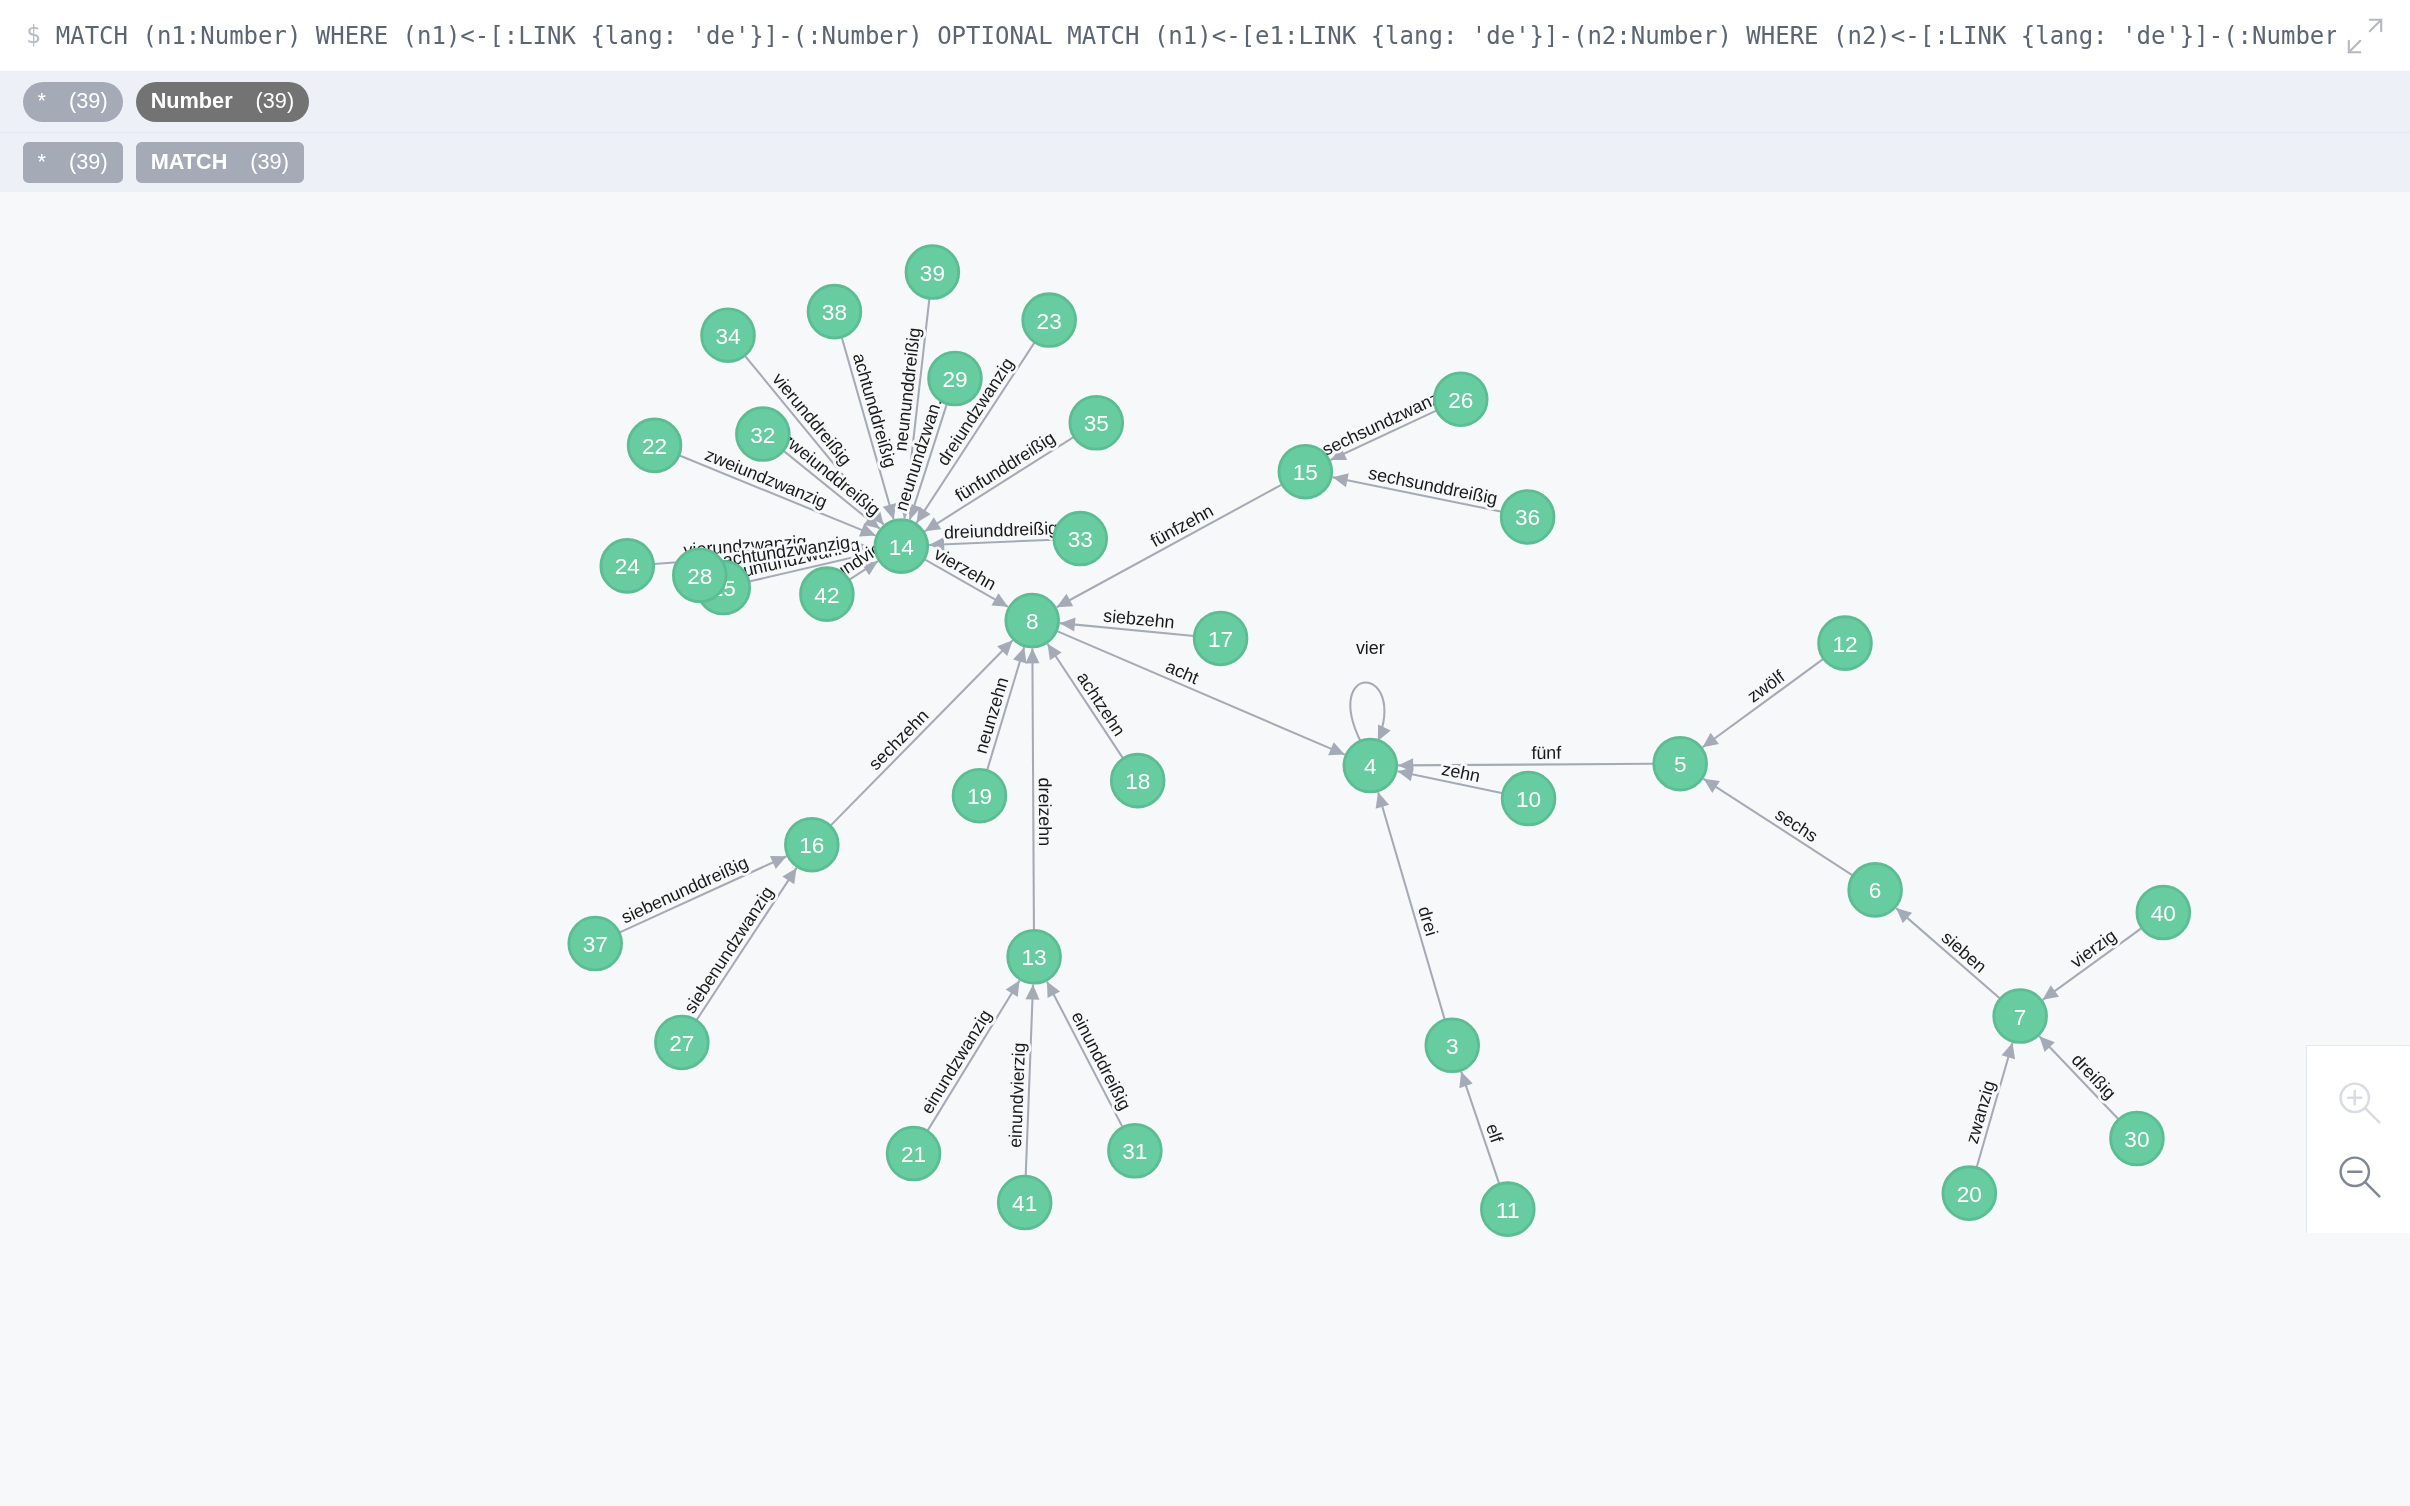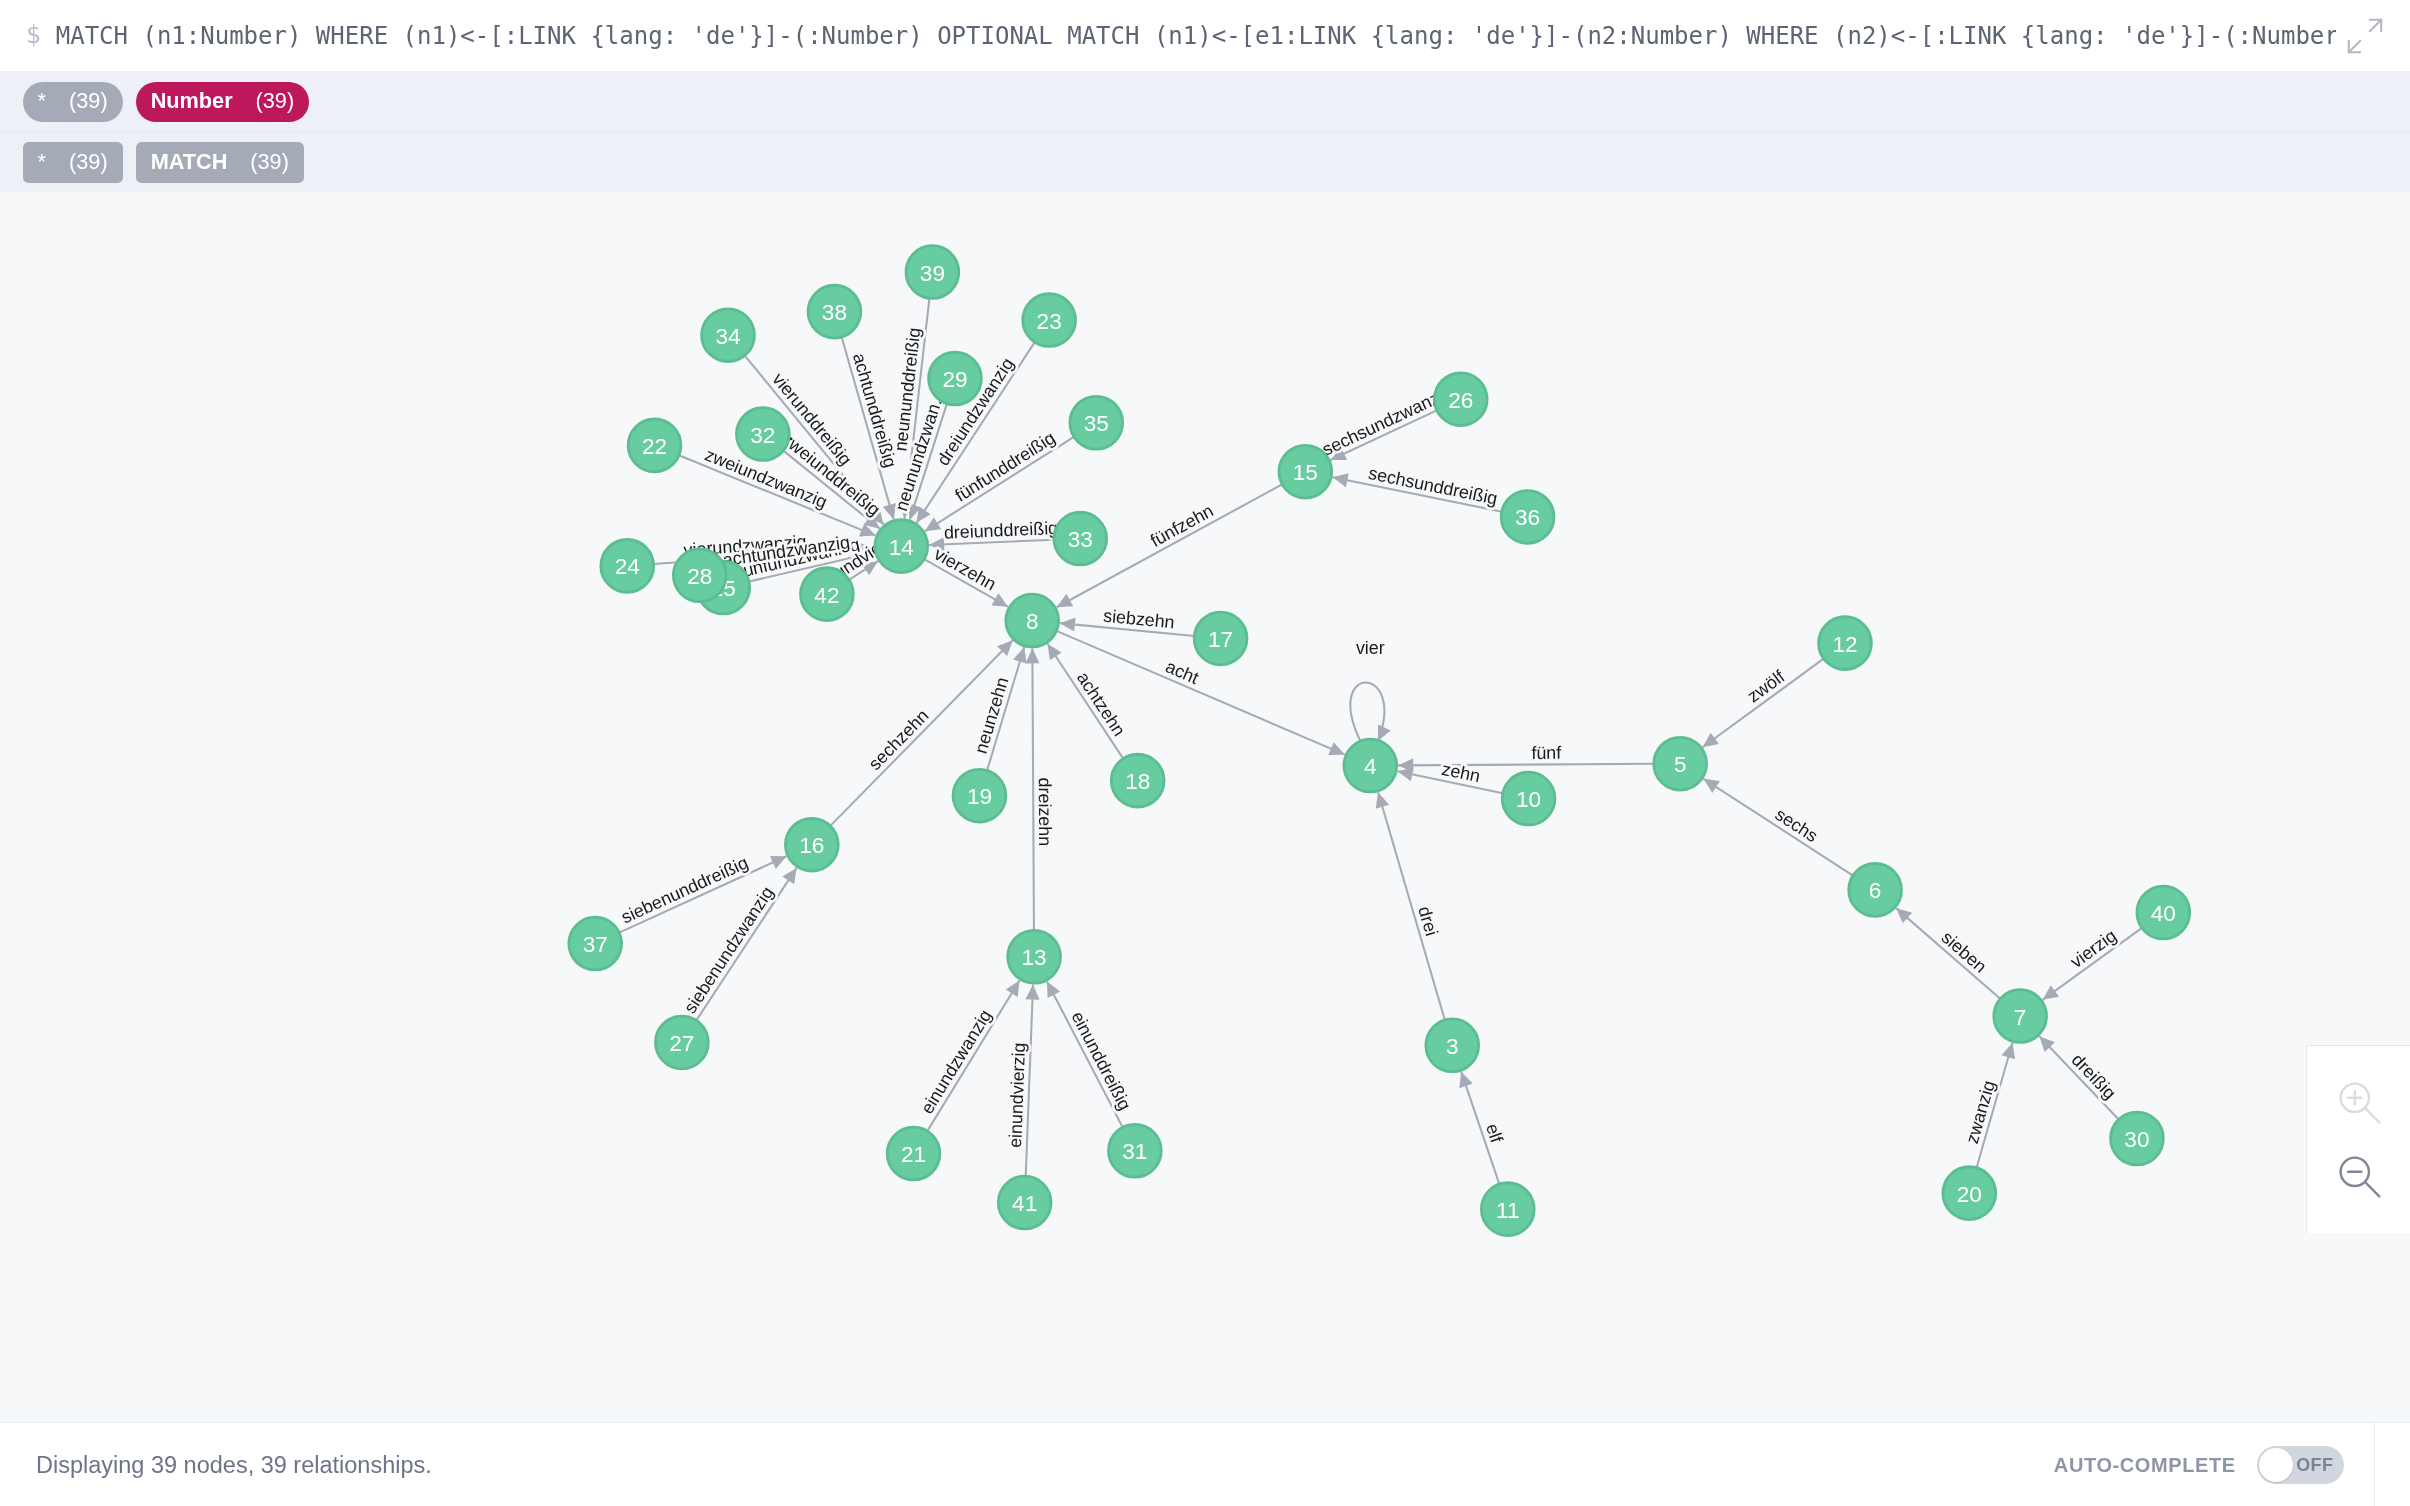--- a/index.html
+++ b/index.html
@@ -46,21 +46,21 @@
     display: inline-flex; align-items: baseline;
     color: #fff; font-size: 21.7px; line-height: 1;
     padding: 8.5px 15px 10.4px 15px; white-space: nowrap; cursor: pointer;
   }
   .pill.round { border-radius: 941px; }
   .pill.rect  { border-radius: 5.6px; }
   .pill .nm { font-weight: bold; }
   .pill .ct { font-weight: normal; margin-left: 23px; }
   .pill.star .nm { font-weight: normal; }
   .pill.grey  { background: #A5ABB6; }
-  .pill.green { background: #be185d; }
+  .pill.green { background: #737373; }
 
   
   .canvas {
     position: absolute; left: 0; top: 192px; width: 2411px; height: 1230px;
     background: #F7F8FA; overflow: hidden;
   }
   .canvas svg { position: absolute; left: 0; top: 0; }
 
   .edge-line { stroke: #A5ABB6; stroke-width: 2.2px; fill: none; }
   .edge-head { fill: #A5ABB6; }
@@ -637,26 +637,15 @@
     </svg>
     <svg width="51" height="51" viewBox="0 0 54 54">
       <g stroke="#7F8795" stroke-width="2.6" fill="none" stroke-linecap="round">
         <circle cx="22" cy="22" r="15"></circle>
         <path d="M15 22 H29"></path>
         <path d="M33 33 L48 48"></path>
       </g>
     </svg>
   </div>
 
-  <div class="statusbar">
-    <span class="status-text">Displaying 39 nodes, 39 relationships.</span>
-    <span class="status-right">
-      <span class="ac-label">AUTO-COMPLETE</span>
-      <span class="toggle">
-        <span class="knob"></span>
-        <span class="state">OFF</span>
-      </span>
-      <span class="vsep"></span>
-    </span>
-  </div>
 
 </div>
 
 
 </body></html>

